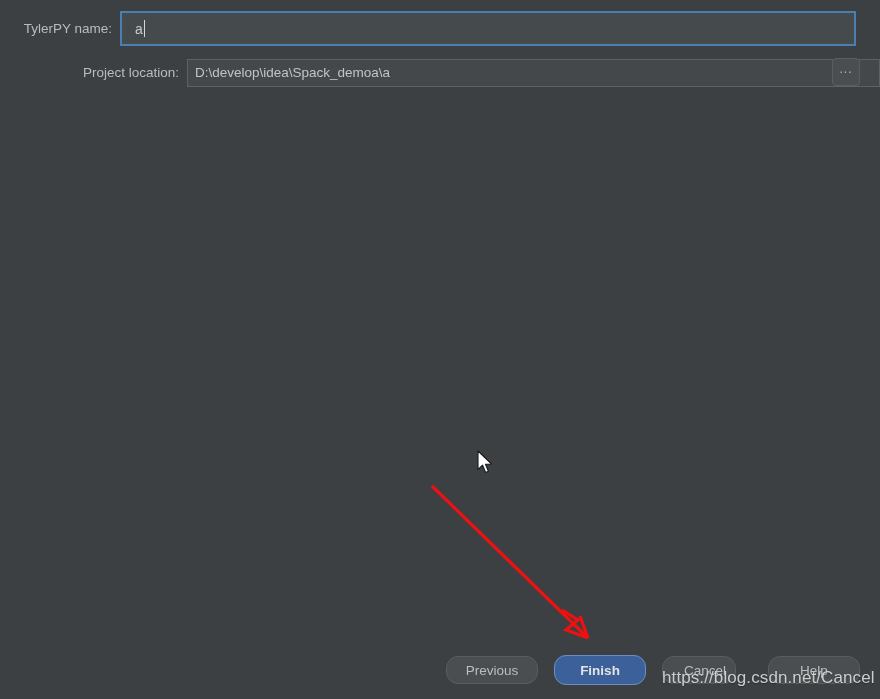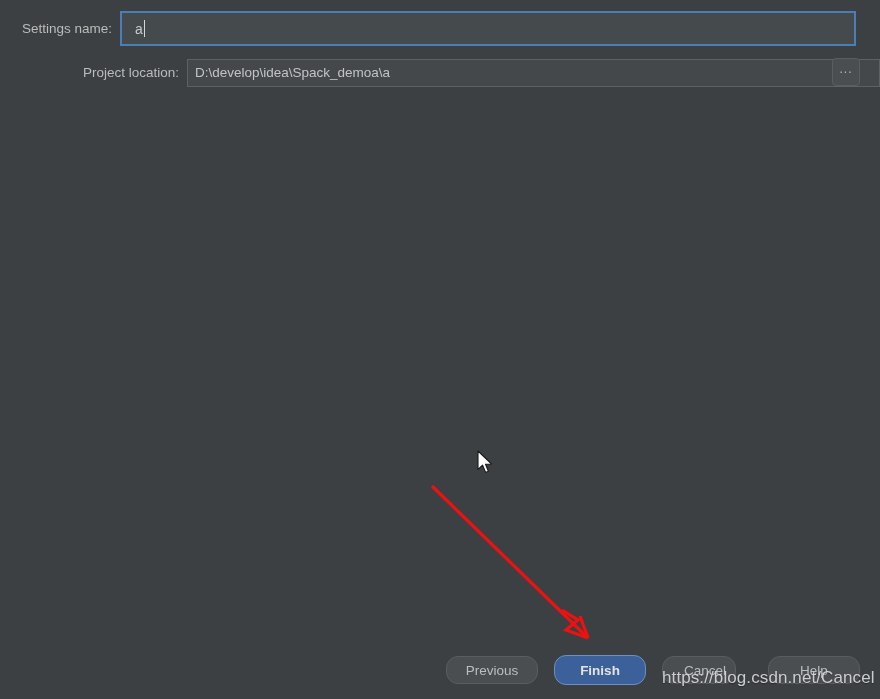--- a/index.html
+++ b/index.html
@@ -202,21 +202,21 @@
     width: 18px;
     height: 26px;
   }
 </style>
 </head>
 <body>
 
 <div class="dialog">
 
   <div class="form-row row-name">
-    <div class="field-label">Settings name:</div>
+    <div class="field-label">TylerPY name:</div>
     <div class="text-input name-input">
       <div class="val-wrap">
         <span class="val">a</span>
           <span class="caret"></span>
       </div>
     </div>
   </div>
 
   <div class="form-row row-location">
     <div class="field-label">Project location:</div>

